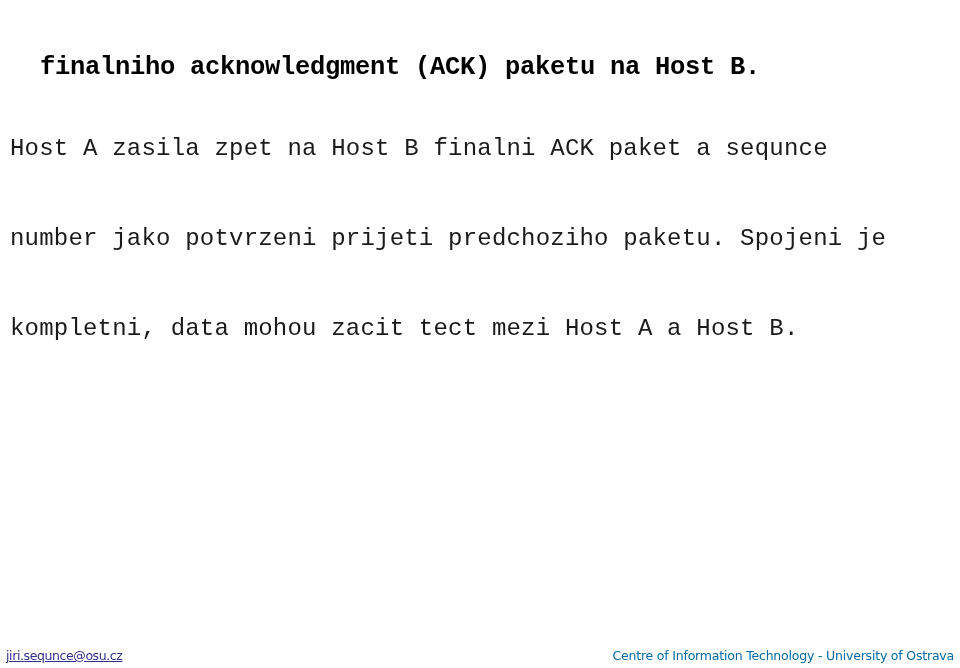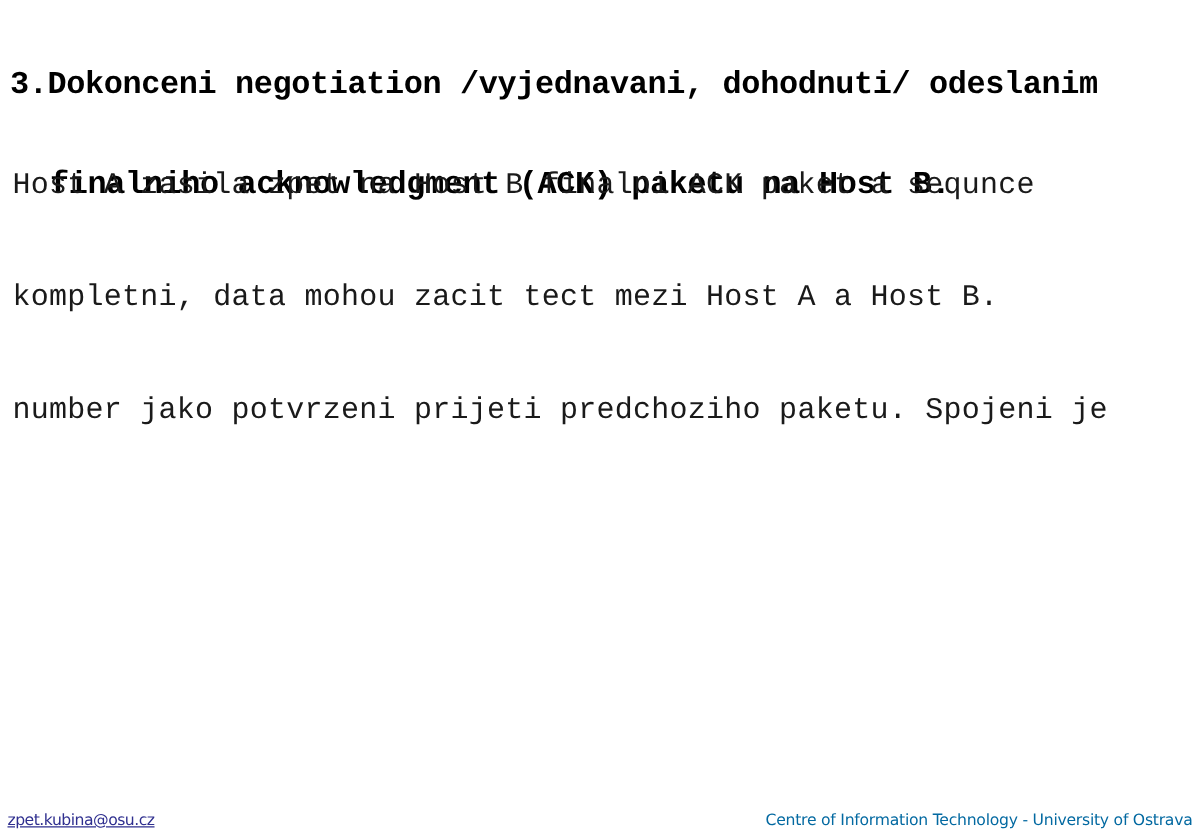--- a/index.html
+++ b/index.html
@@ -104,28 +104,27 @@
     letter-spacing: -0.2px;
     white-space: nowrap;
   }
 </style>
 </head>
 <body>
 
 <div class="slide">
 
   <div class="heading">
-    <span class="heading-line-1">3.Dokonceni negotiation /vyjednavani, dohodnuti/ odeslanim</span>
     <span class="heading-line-2">finalniho acknowledgment (ACK) paketu na Host B.</span>
   </div>
 
   <div class="body-text">
     <span class="body-line">Host A zasila zpet na Host B finalni ACK paket a sequnce</span>
+    <span class="body-line">number jako potvrzeni prijeti predchoziho paketu. Spojeni je</span>
     <span class="body-line">kompletni, data mohou zacit tect mezi Host A a Host B.</span>
-    <span class="body-line">number jako potvrzeni prijeti predchoziho paketu. Spojeni je</span>
   </div>
 
 
-  <a class="footer-email">zpet.kubina@osu.cz</a>
+  <a class="footer-email">jiri.sequnce@osu.cz</a>
 
   <div class="footer-org">Centre of Information Technology - University of Ostrava</div>
 
 </div>
 
 </body></html>

